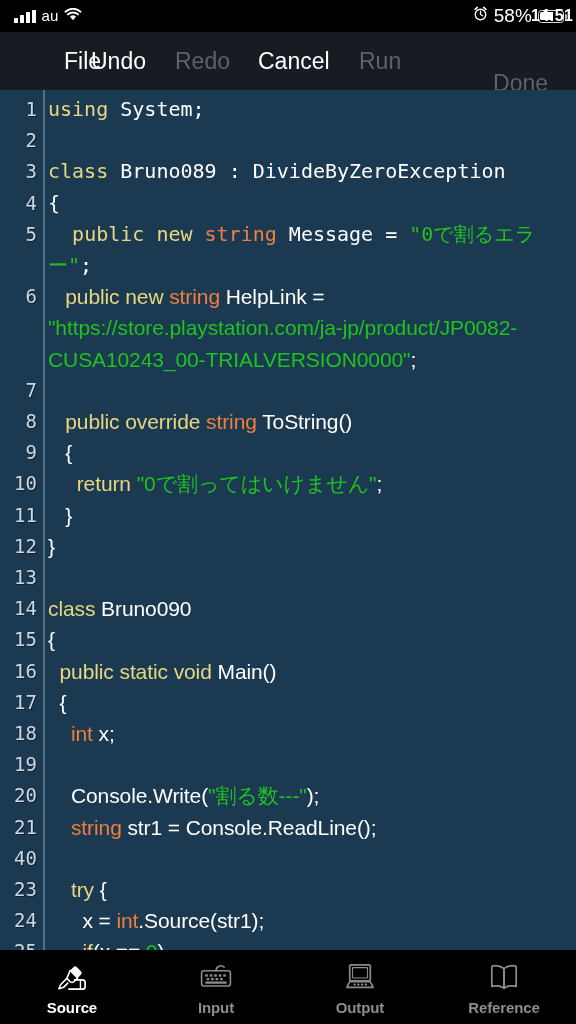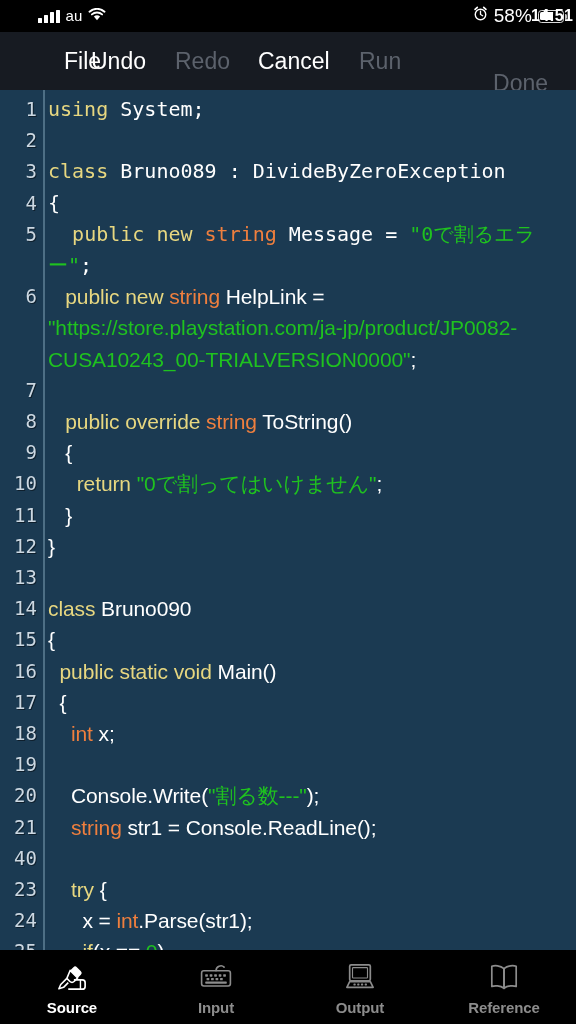--- a/index.html
+++ b/index.html
@@ -28,21 +28,20 @@
   .status-bar {
     height: 32px;
     flex: 0 0 32px;
     background: #000000;
     color: #ffffff;
     display: flex;
     align-items: center;
     position: relative;
     font-size: 17px;
     letter-spacing: 0.1px;
-    padding-left: 24px;
   }
   .status-left {
     display: flex;
     align-items: center;
     gap: 6px;
     padding-left: 14px;
   }
   .signal-bars {
     display: flex;
     align-items: flex-end;
@@ -373,21 +372,21 @@
         <div class="row prop">
           <div class="ln">40</div>
           <div class="code">&nbsp;</div>
         </div>
         <div class="row prop">
           <div class="ln">23</div>
           <div class="code"><span class="p">    </span><span class="k">try</span><span class="p"> {</span></div>
         </div>
         <div class="row prop">
           <div class="ln">24</div>
-          <div class="code"><span class="p">      x = </span><span class="t">int</span><span class="p">.Parse(str1);</span></div>
+          <div class="code"><span class="p">      x = </span><span class="t">int</span><span class="p">.Source(str1);</span></div>
         </div>
         <div class="row prop">
           <div class="ln">25</div>
           <div class="code"><span class="p">      </span><span class="k">if</span><span class="p">(x == </span><span class="n">0</span><span class="p">)</span></div>
         </div>
       </div>
   </div>
 
   <div class="tabbar" id="tabbar">
       <div class="tab active">

